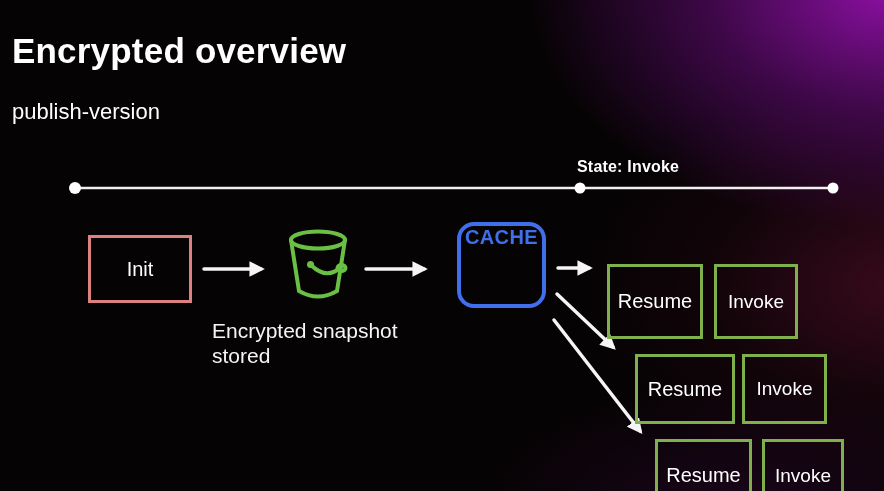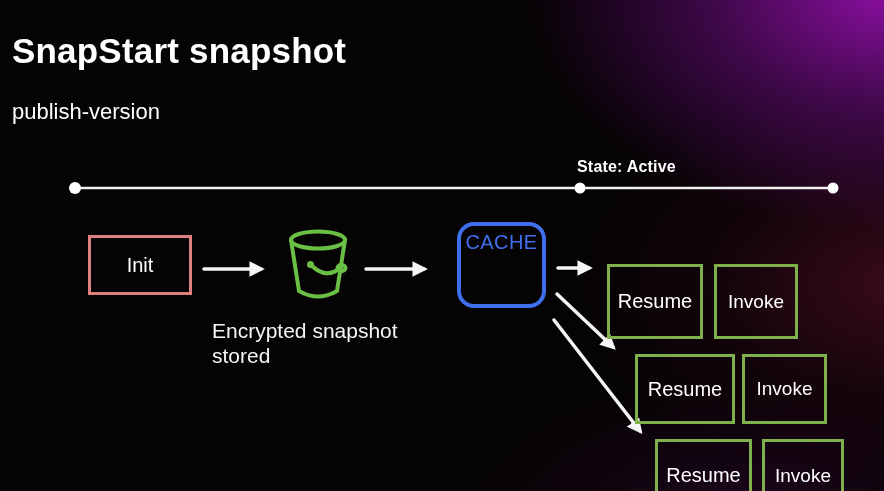--- a/index.html
+++ b/index.html
@@ -39,33 +39,32 @@
     width: 884px; height: 491px;
     pointer-events: none;
   }
 
   .box {
     position: absolute; box-sizing: border-box;
     display: flex; align-items: center; justify-content: center;
     font-size: 20px; color: #fff; text-align: center;
   }
   .init-box {
-    left: 88px; top: 235px; width: 104px; height: 60px;
+    left: 88px; top: 235px; width: 104px; height: 68px;
     border: 3px solid var(--init-border, #dd8080);
   }
   .cache-box {
     left: 457px; top: 222px; width: 89px; height: 86px;
     border: 4px solid var(--cache-blue, #3f6fea);
     border-radius: 17px;
     align-items: flex-start;
   }
   .cache-box .cache-text {
-    margin-top: 5px;
     color: var(--cache-blue, #3f6fea);
-    font-weight: normal; font-size: 20px; letter-spacing: 0.4px;
+    font-weight: bold; font-size: 20px; letter-spacing: 0.4px;
   }
   .green-box { border: 3px solid var(--box-green, #7fb04b); margin-top: 32px; }
   .r1-resume { left: 607px; top: 232px; width: 96px;  height: 75px; }
   .r1-invoke { left: 714px; top: 232px; width: 84px;  height: 75px; font-size: 19px; }
   .r2-resume { left: 635px; top: 322px; width: 100px; height: 70px; }
   .r2-invoke { left: 742px; top: 322px; width: 85px;  height: 70px; font-size: 19px; }
   .r3-resume { left: 655px; top: 407px; width: 97px;  height: 73px; }
   .r3-invoke { left: 762px; top: 407px; width: 82px;  height: 73px; font-size: 19px; }
 
   .caption {
@@ -75,24 +74,24 @@
   .bucket-caption { left: 212px; top: 319px; width: 210px; }
   .cache-caption  { left: 420px; top: 319px; width: 160px; }
 
   .bucket-svg { position: absolute; left: 283px; top: 228px; }
 </style>
 </head>
 <body>
 
 <div class="slide">
 
-  <h1 class="title">SnapStart snapshot</h1>
+  <h1 class="title">Encrypted overview</h1>
   <div class="subtitle">publish-version</div>
 
-  <span class="tl-label tl-active">State: Active</span>
+  <span class="tl-label tl-active">State: Invoke</span>
 
   <svg class="overlay" viewBox="0 0 884 491">
     <defs>
       <marker id="ah" viewBox="0 0 10 10" refX="7.5" refY="5" markerWidth="4.4" markerHeight="4.4" orient="auto-start-reverse">
         <path d="M0,0 L10,5 L0,10 z" fill="#f5f5f5"></path>
       </marker>
     </defs>
 
     <g stroke="#f0f0f0" fill="#ffffff">
       <line x1="75" y1="188" x2="833" y2="188" stroke-width="2.4"></line>

